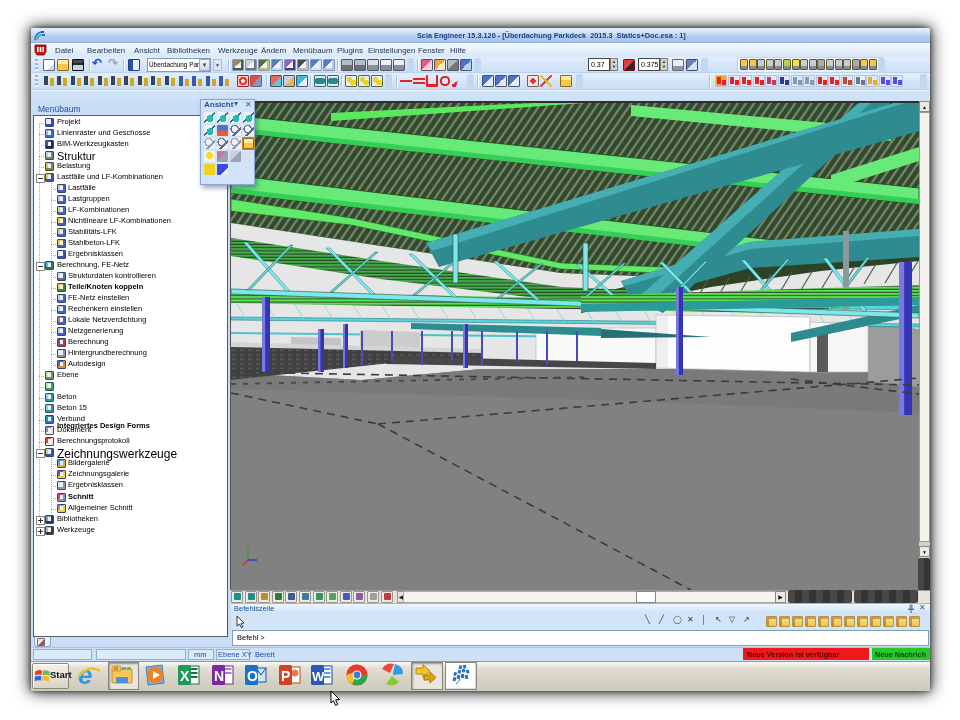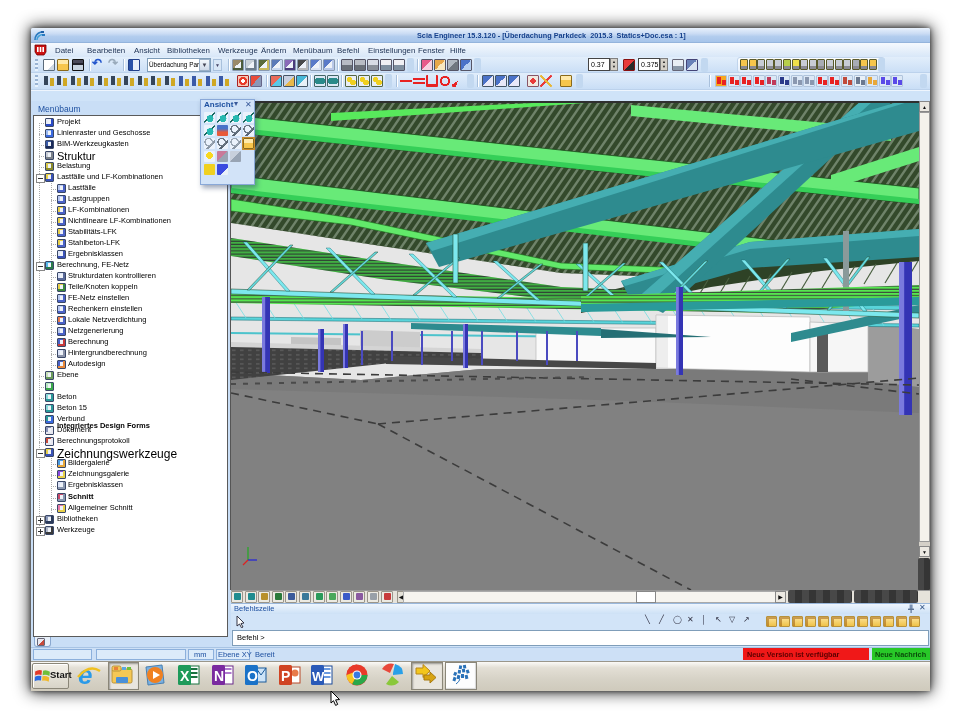--- a/index.html
+++ b/index.html
@@ -28,21 +28,21 @@
       <rect x="5.7" y="3" width="1.6" height="5" fill="#fff"></rect>
       <rect x="8.4" y="3" width="1.6" height="5" fill="#fff"></rect>
 </svg>
     <div class="t" style="left:24px;top:17.5px;font-size:7.9px;color:#1a2f52;font-weight:normal;">Datei</div>
     <div class="t" style="left:56px;top:17.5px;font-size:7.9px;color:#1a2f52;font-weight:normal;">Bearbeiten</div>
     <div class="t" style="left:103px;top:17.5px;font-size:7.9px;color:#1a2f52;font-weight:normal;">Ansicht</div>
     <div class="t" style="left:136px;top:17.5px;font-size:7.9px;color:#1a2f52;font-weight:normal;">Bibliotheken</div>
     <div class="t" style="left:187px;top:17.5px;font-size:7.9px;color:#1a2f52;font-weight:normal;">Werkzeuge</div>
     <div class="t" style="left:230px;top:17.5px;font-size:7.9px;color:#1a2f52;font-weight:normal;">Ändern</div>
     <div class="t" style="left:262px;top:17.5px;font-size:7.9px;color:#1a2f52;font-weight:normal;">Menübaum</div>
-    <div class="t" style="left:306px;top:17.5px;font-size:7.9px;color:#1a2f52;font-weight:normal;">Befehl</div>
+    <div class="t" style="left:306px;top:17.5px;font-size:7.9px;color:#1a2f52;font-weight:normal;">Plugins</div>
     <div class="t" style="left:337px;top:17.5px;font-size:7.9px;color:#1a2f52;font-weight:normal;">Einstellungen</div>
     <div class="t" style="left:387px;top:17.5px;font-size:7.9px;color:#1a2f52;font-weight:normal;">Fenster</div>
     <div class="t" style="left:419px;top:17.5px;font-size:7.9px;color:#1a2f52;font-weight:normal;">Hilfe</div>
     <div class="ab" style="left:0;top:29px;width:899px;height:16px;background:linear-gradient(180deg,#e2eefb,#cbdff6);border-bottom:1px solid #bcd2ec;"></div>
     <div class="grip" style="left:4px;top:31px;height:12px"></div>
     <div class="ic" style="left:12px;top:31px;width:12px;height:12px;background:linear-gradient(135deg,#fff 70%,#cdd8e4 70%);border:1px solid #5a6a7a;"></div>
     <div class="ic" style="left:26px;top:31px;width:12px;height:12px;background:linear-gradient(180deg,#ffe9a8 45%,#f7c64c 45%);border:1px solid #8a6a1a;"></div>
     <div class="ic" style="left:41px;top:31px;width:12px;height:12px;background:#23232d;border:1px solid #111;box-shadow:inset 0 -5px 0 #c8d4e0,inset 0 3px 0 #4a4a5a;"></div>
     <div class="sep" style="left:58px;top:31px;height:12px"></div>
     <div class="t" style="left:61px;top:28px;font-size:12px;color:#2255cc;font-weight:bold;">↶</div>
@@ -216,21 +216,21 @@
       <rect x="0.5" y="0.5" width="8" height="8" fill="#fff" stroke="#888"></rect>
       <rect x="2" y="4" width="5" height="1" fill="#333"></rect>
     </svg>
     <div class="ab" style="left:14px;top:232.89px;width:9px;height:9px;background:#eef2f8;border:1px solid #3a4868;border-radius:1px;box-shadow:inset -2px -2px 0 #2a7a4a,inset 2px 1px 0 #58b8e8;"></div>
     <div class="t" style="left:26px;top:231.89px;font-size:7.5px;color:#000;font-weight:normal;">Berechnung, FE-Netz</div>
     <div class="ab" style="left:20px;top:248.92px;width:6px;height:1px;background:repeating-linear-gradient(90deg,#aaa 0 1px,transparent 1px 2px);"></div>
     <div class="ab" style="left:26px;top:243.92px;width:9px;height:9px;background:#eef2f8;border:1px solid #3a4868;border-radius:1px;box-shadow:inset -2px -2px 0 #5a6a9a,inset 2px 1px 0 #dce4f8;"></div>
     <div class="t" style="left:37px;top:242.92px;font-size:7.5px;color:#000;font-weight:normal;">Strukturdaten kontrollieren</div>
     <div class="ab" style="left:20px;top:259.95px;width:6px;height:1px;background:repeating-linear-gradient(90deg,#aaa 0 1px,transparent 1px 2px);"></div>
     <div class="ab" style="left:26px;top:254.95px;width:9px;height:9px;background:#eef2f8;border:1px solid #3a4868;border-radius:1px;box-shadow:inset -2px -2px 0 #3a8a3a,inset 2px 1px 0 #e8d04a;"></div>
-    <div class="t" style="left:37px;top:253.95px;font-size:7.5px;color:#000;font-weight:normal;">Teile/Knoten koppeln</div>
+    <div class="t" style="left:37px;top:253.95px;font-size:7.5px;color:#000;font-weight:bold;">Teile/Knoten koppeln</div>
     <div class="ab" style="left:20px;top:270.98px;width:6px;height:1px;background:repeating-linear-gradient(90deg,#aaa 0 1px,transparent 1px 2px);"></div>
     <div class="ab" style="left:26px;top:265.98px;width:9px;height:9px;background:#eef2f8;border:1px solid #3a4868;border-radius:1px;box-shadow:inset -2px -2px 0 #4a62c8,inset 2px 1px 0 #b8c8f0;"></div>
     <div class="t" style="left:37px;top:264.98px;font-size:7.5px;color:#000;font-weight:normal;text-align:center;">FE-Netz einstellen</div>
     <div class="ab" style="left:20px;top:282.01px;width:6px;height:1px;background:repeating-linear-gradient(90deg,#aaa 0 1px,transparent 1px 2px);"></div>
     <div class="ab" style="left:26px;top:277.01px;width:9px;height:9px;background:#eef2f8;border:1px solid #3a4868;border-radius:1px;box-shadow:inset -2px -2px 0 #4a62c8,inset 2px 1px 0 #b8c8f0;"></div>
     <div class="t" style="left:37px;top:276.01px;font-size:7.5px;color:#000;font-weight:normal;">Rechenkern einstellen</div>
     <div class="ab" style="left:20px;top:293.03999999999996px;width:6px;height:1px;background:repeating-linear-gradient(90deg,#aaa 0 1px,transparent 1px 2px);"></div>
     <div class="ab" style="left:26px;top:288.03999999999996px;width:9px;height:9px;background:#eef2f8;border:1px solid #3a4868;border-radius:1px;box-shadow:inset -2px -2px 0 #4a62c8,inset 2px 1px 0 #e87a4a;"></div>
     <div class="t" style="left:37px;top:287.03999999999996px;font-size:7.5px;color:#000;font-weight:normal;">Lokale Netzverdichtung</div>
     <div class="ab" style="left:20px;top:304.07px;width:6px;height:1px;background:repeating-linear-gradient(90deg,#aaa 0 1px,transparent 1px 2px);"></div>

